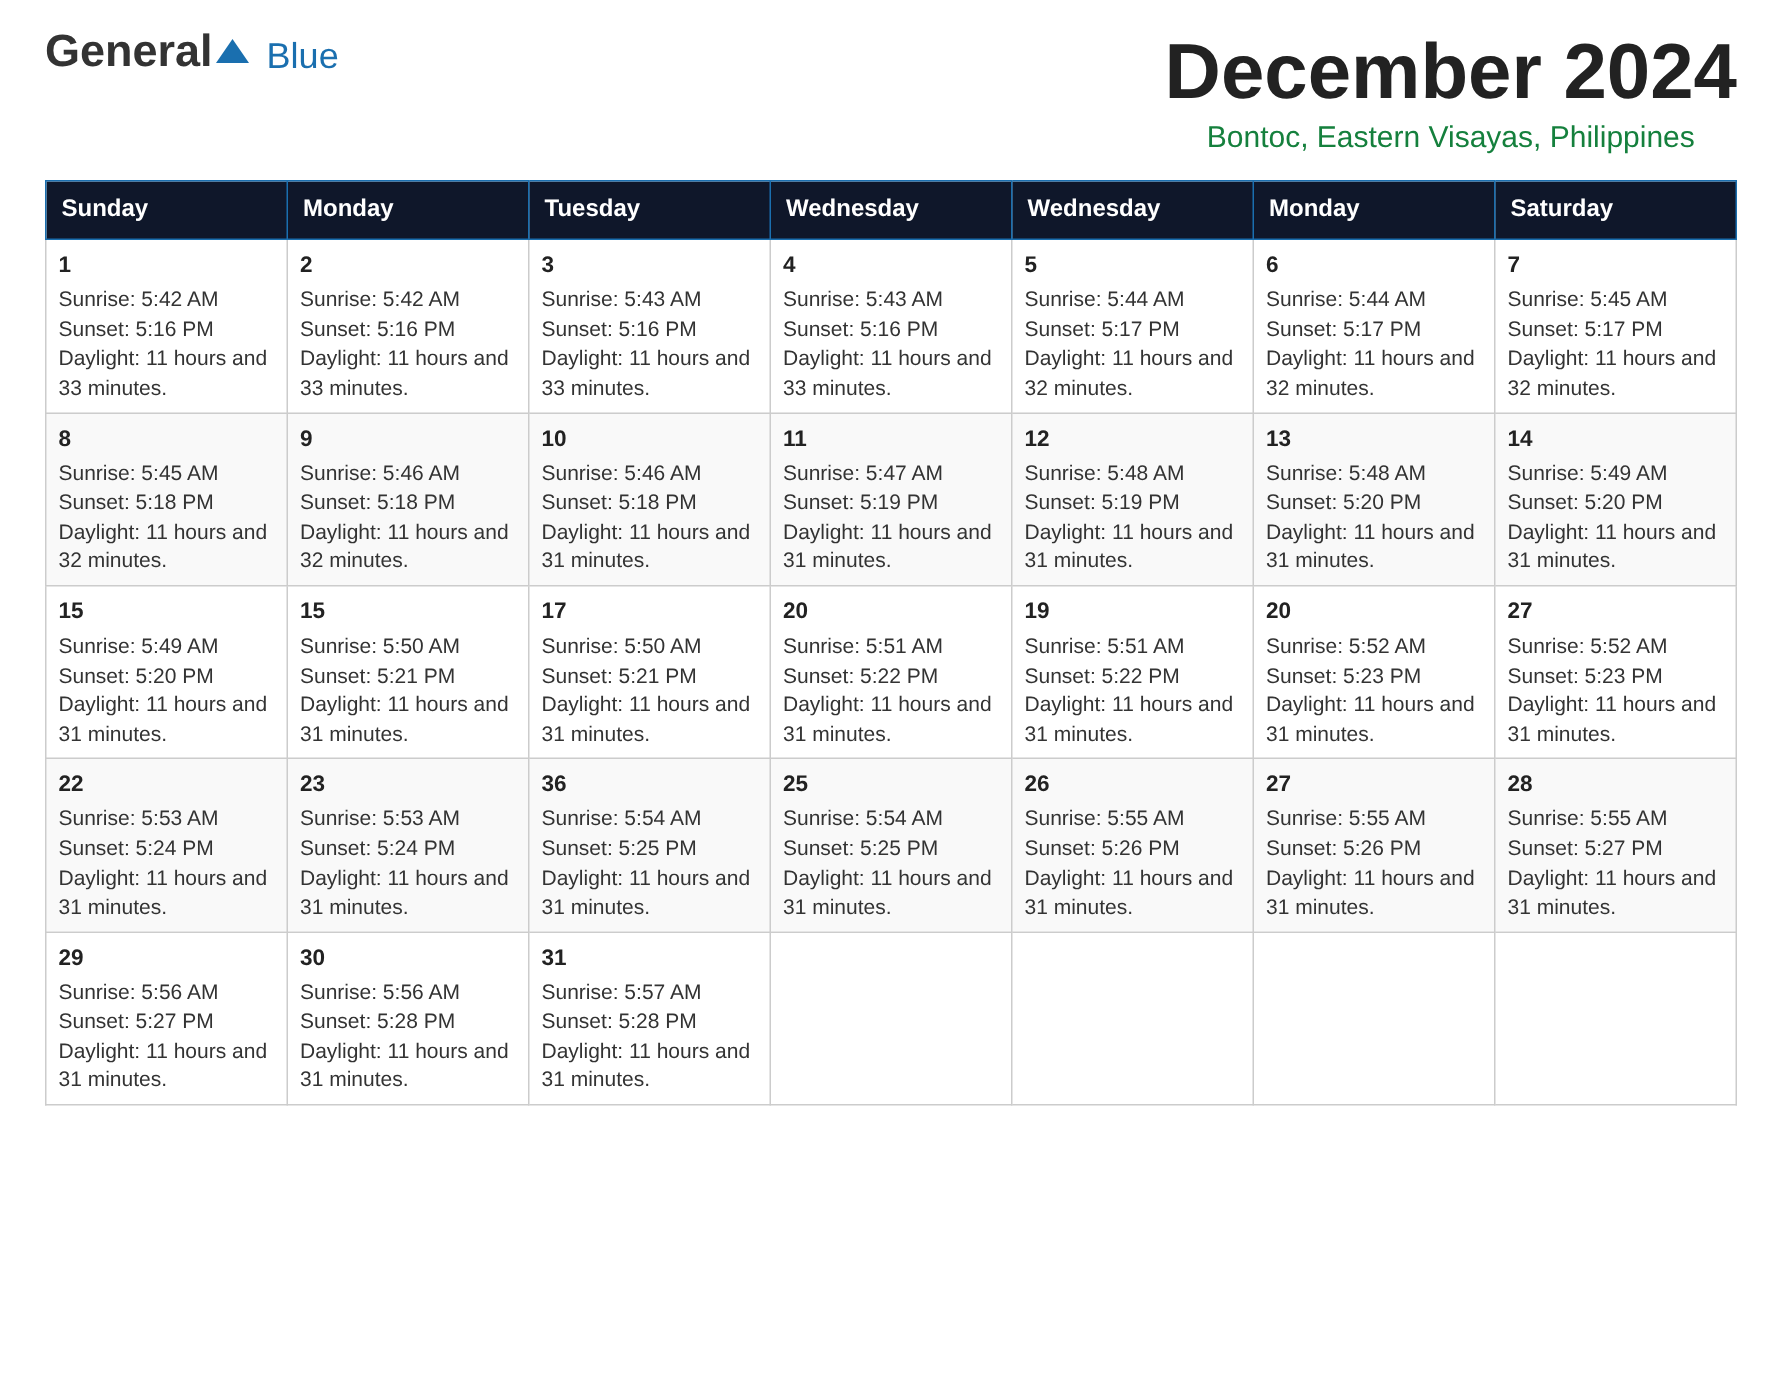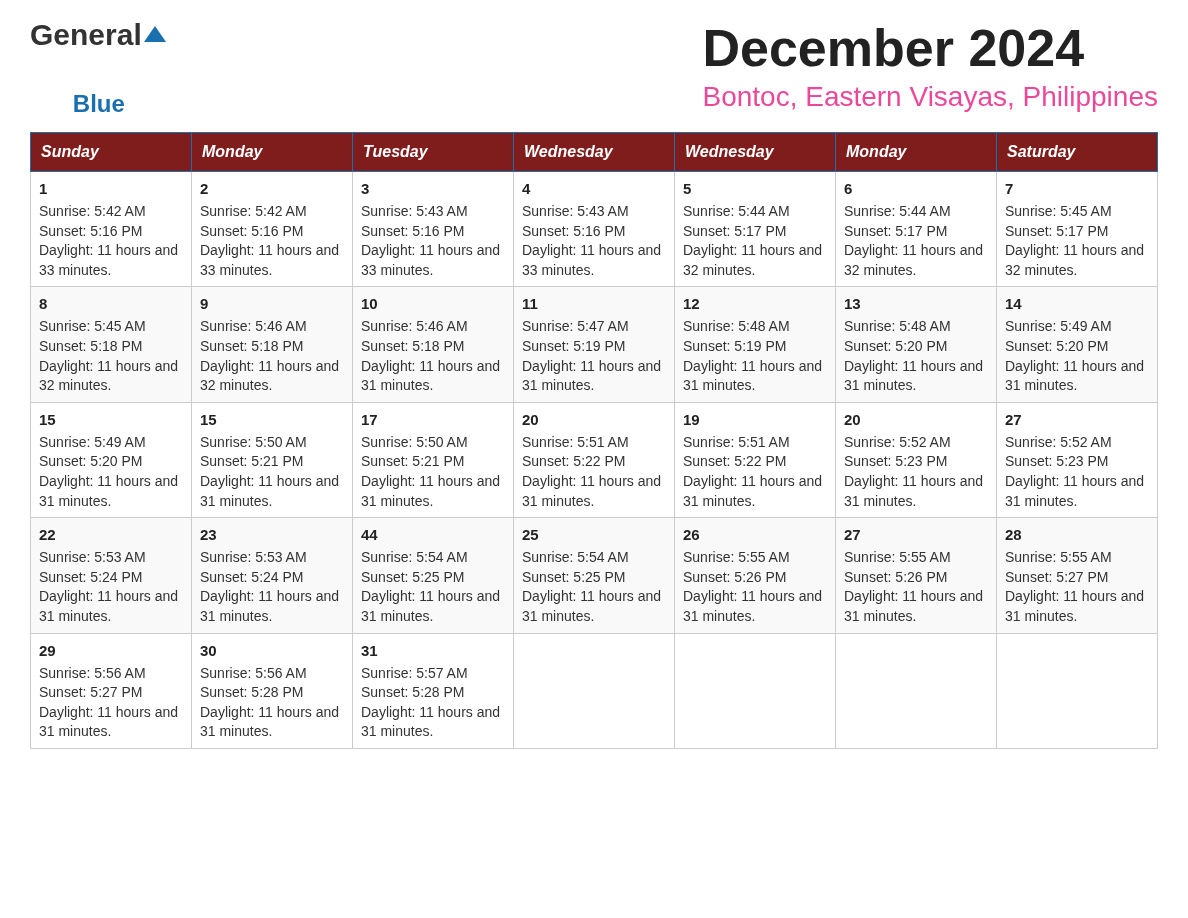--- a/index.html
+++ b/index.html
@@ -11,54 +11,51 @@
       min-height: 918px;
     }
     .header {
       display: flex;
       justify-content: space-between;
       align-items: flex-start;
       margin-bottom: 16px;
     }
     .logo {
       display: flex;
-      flex-direction: column;
-      align-items: center;
+      align-items: flex-end;
       line-height: 1;
-      gap: 44px;
     }
     .title-section {
-      text-align: left;
+      text-align: center;
       margin-left: 40px;
     }
     .month-year {
       font-size: 52px;
       font-weight: bold;
       color: #222;
       line-height: 1.1;
     }
     .location {
-      font-size: 28px;
-      color: #ec4899;
+      font-size: 20px;
+      color: #15803d;
       margin-top: 4px;
     }
     .calendar {
       width: 100%;
       border-collapse: collapse;
       border: 1px solid #999;
     }
     .calendar th {
-      background-color: #7f1d1d;
+      background-color: #0f172a;
       color: #fff;
       font-size: 16px;
       font-weight: bold;
       padding: 10px 10px;
       text-align: left;
       border: 1px solid #1a6faf;
-      font-style: italic;
     }
     .calendar td {
       vertical-align: top;
       border: 1px solid #ccc;
       padding: 6px 8px;
       width: 14.28%;
       font-size: 13px;
       color: #333;
       line-height: 1.4;
     }
@@ -90,21 +87,21 @@
 <body>
 
 <div class="header">
   <div class="logo">
     <div style="display:flex; align-items:center;">
       <span style="font-size:30px; font-weight:bold; color:#333;">General</span>
       <svg width="22" height="22" viewBox="0 0 22 22" style="margin-left:2px; margin-top:-4px;">
         <polygon points="11,4 22,20 0,20" fill="#1a6faf"></polygon>
       </svg>
     </div>
-    <span style="font-size:24px; font-weight:bold; color:#1a6faf; margin-top:-2px; margin-left:2px;">Blue</span>
+    <span style="font-size:24px; font-weight:normal; color:#1a6faf; margin-top:-2px; margin-left:12px;">Blue</span>
   </div>
   <div class="title-section">
     <div class="month-year">December 2024</div>
     <div class="location">Bontoc, Eastern Visayas, Philippines</div>
   </div>
 </div>
 
 <table class="calendar">
   <thead>
     <tr>
@@ -303,21 +300,21 @@
         </td>
         <td>
           <span class="day-number">23</span>
           <div class="day-info">
             <div>Sunrise: 5:53 AM</div>
             <div>Sunset: 5:24 PM</div>
             <div>Daylight: 11 hours and 31 minutes.</div>
           </div>
         </td>
         <td>
-          <span class="day-number">44</span>
+          <span class="day-number">36</span>
           <div class="day-info">
             <div>Sunrise: 5:54 AM</div>
             <div>Sunset: 5:25 PM</div>
             <div>Daylight: 11 hours and 31 minutes.</div>
           </div>
         </td>
         <td>
           <span class="day-number">25</span>
           <div class="day-info">
             <div>Sunrise: 5:54 AM</div>

